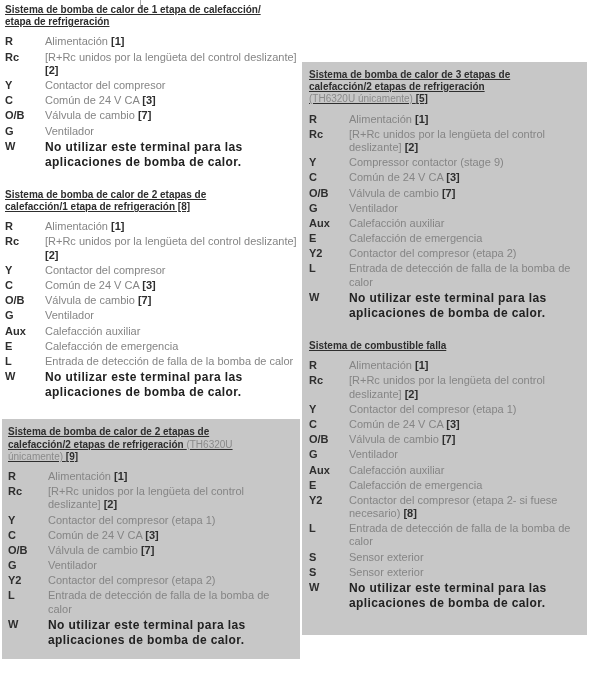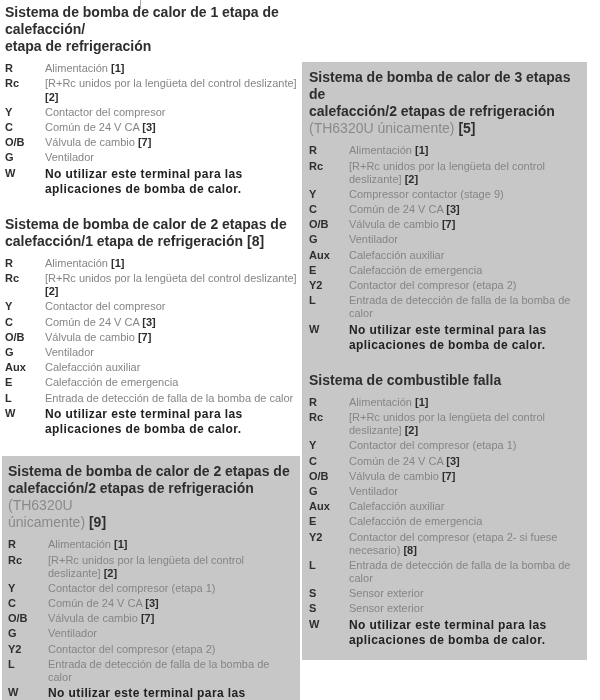--- a/index.html
+++ b/index.html
@@ -16,29 +16,30 @@
   .col{position:absolute;}
   #col-left{left:5px;top:4px;width:292px;}
   #col-right{left:302px;top:62px;width:293px;}
   .group{margin-bottom:19px;}
   .group.panel{
     background:#c7c7c7;
     padding:7px 5px 9px 6px;
     margin-left:-3px;
     margin-right:-3px;
   }
-  #col-right .group.panel{margin-left:0;margin-right:8px;padding:7px 6px 10px 7px;}
+  #col-right .group.panel{margin-left:0;margin-right:8px;padding:7px 6px 22px 7px;}
   .sec + .sec{margin-top:19px;}
   .sec-title{
     margin:0 0 7px 0;
-    font-size:14px;
+    font-size:10px;
     font-weight:bold;
     line-height:1.22;
     color:#2e2e2e;
     white-space:pre-line;
+    text-decoration:underline;
   }
   .sec-title .note{font-weight:normal;color:#8a8a8a;}
   .trow{
     display:flex;
     align-items:flex-start;
     margin-bottom:2px;
     font-size:11px;
     line-height:1.2;
   }
   .term{

